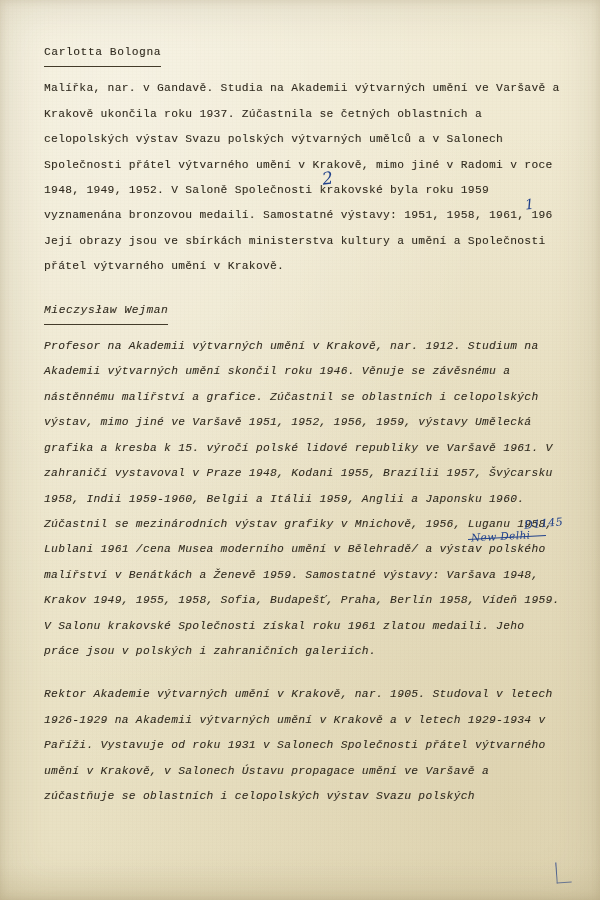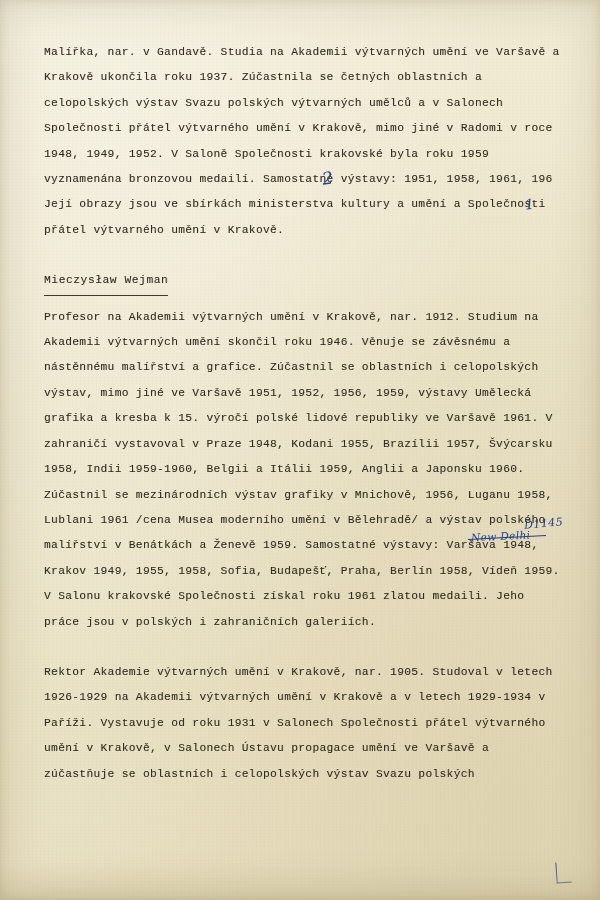--- a/index.html
+++ b/index.html
@@ -45,21 +45,21 @@
   }
   .doc-text {
     font-size: 11.2px;
     line-height: 25.4px;
     letter-spacing: 0.35px;
     white-space: pre-wrap;
     color: #2f2a20;
     text-shadow: 0.4px 0.3px 0 rgba(90,78,52,0.28);
   }
   .entry { margin: 0 0 0 0; }
-  .entry + .entry { margin-top: 25px; }
+  .entry + .entry { margin-top: 18px; font-style: italic; }
   .heading {
     display: inline-block;
     border-bottom: 1px solid #433b2a;
     padding-bottom: 1px;
     margin-bottom: 9px;
     letter-spacing: 0.6px;
   }
   .body-block { display: block; }
   
   .ink {
@@ -118,20 +118,21 @@
   }
 </style>
 </head>
 <body>
 
 <div id="page">
 
   <div id="sheet">
 
     <div class="entry">
+      <div class="doc-text heading">Carlotta Bologna</div>
       <div class="doc-text body-block">Malířka, nar. v Gandavě. Studia na Akademii výtvarných umění ve Varšavě a Krakově ukončila roku 1937. Zúčastnila se četných oblastních a celopolských výstav Svazu polských výtvarných umělců a v Salonech Společnosti přátel výtvarného umění v Krakově, mimo jiné v Radomi v roce 1948, 1949, 1952. V Saloně Společnosti krakovské byla roku 1959 vyznamenána bronzovou medailí. Samostatné výstavy: 1951, 1958, 1961, 196 Její obrazy jsou ve sbírkách ministerstva kultury a umění a Společnosti přátel výtvarného umění v Krakově.</div>
     </div>
 
     <div class="entry">
       <div class="doc-text heading">Mieczysław Wejman</div>
       <div class="doc-text body-block">Profesor na Akademii výtvarných umění v Krakově, nar. 1912. Studium na Akademii výtvarných umění skončil roku 1946. Věnuje se závěsnému a nástěnnému malířství a grafice. Zúčastnil se oblastních i celopolských výstav, mimo jiné ve Varšavě 1951, 1952, 1956, 1959, výstavy Umělecká grafika a kresba k 15. výročí polské lidové republiky ve Varšavě 1961. V zahraničí vystavoval v Praze 1948, Kodani 1955, Brazílii 1957, Švýcarsku 1958, Indii 1959-1960, Belgii a Itálii 1959, Anglii a Japonsku 1960. Zúčastnil se mezinárodních výstav grafiky v Mnichově, 1956, Luganu 1958, Lublani 1961 /cena Musea moderního umění v Bělehradě/ a výstav polského malířství v Benátkách a Ženevě 1959. Samostatné výstavy: Varšava 1948, Krakov 1949, 1955, 1958, Sofia, Budapešť, Praha, Berlín 1958, Vídeň 1959. V Salonu krakovské Společnosti získal roku 1961 zlatou medaili. Jeho práce jsou v polských i zahraničních galeriích.</div>
     </div>
 
     <div class="entry">
       <div class="doc-text body-block">Rektor Akademie výtvarných umění v Krakově, nar. 1905. Studoval v letech 1926-1929 na Akademii výtvarných umění v Krakově a v letech 1929-1934 v Paříži. Vystavuje od roku 1931 v Salonech Společnosti přátel výtvarného umění v Krakově, v Salonech Ústavu propagace umění ve Varšavě a zúčastňuje se oblastních i celopolských výstav Svazu polských</div>

